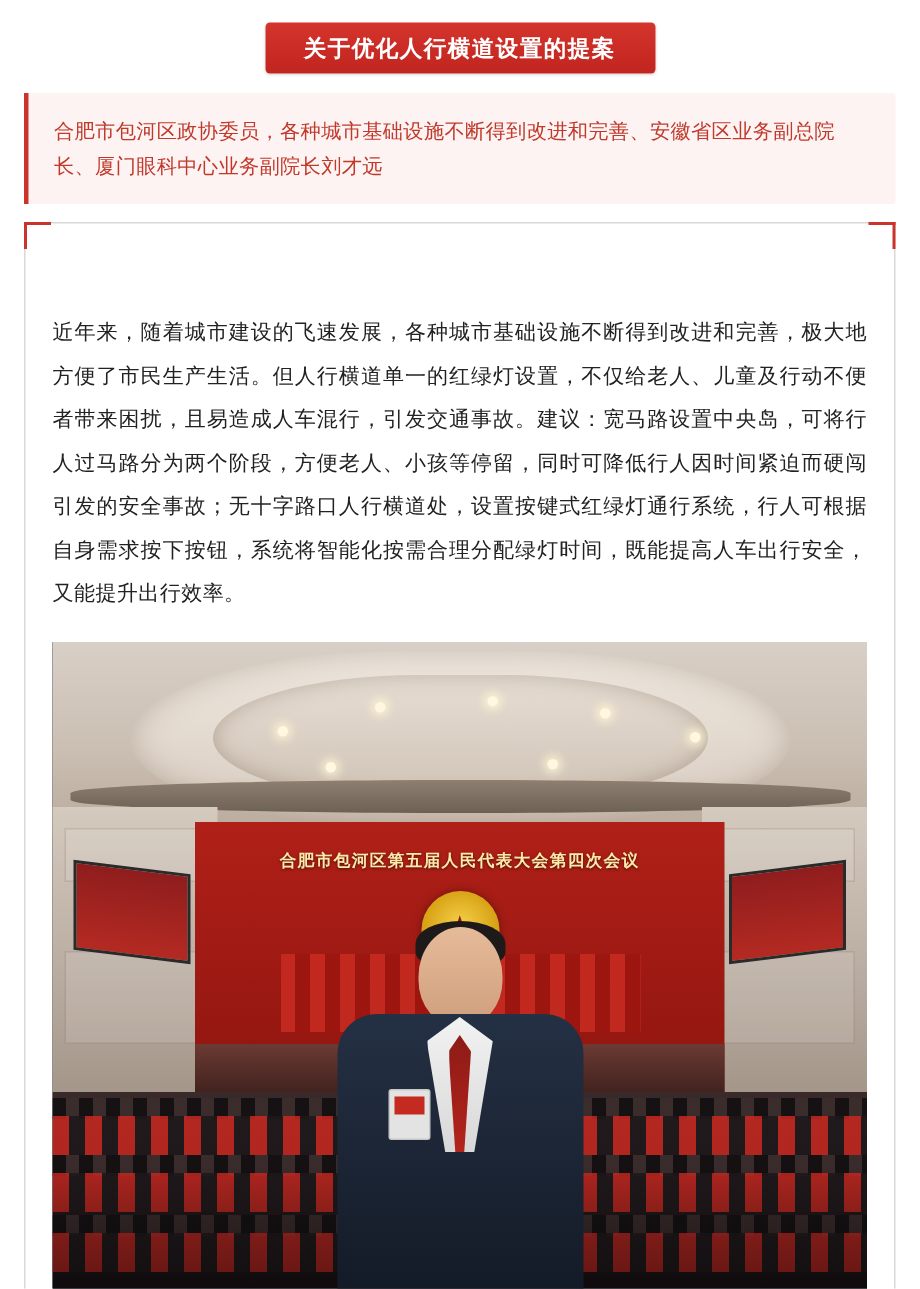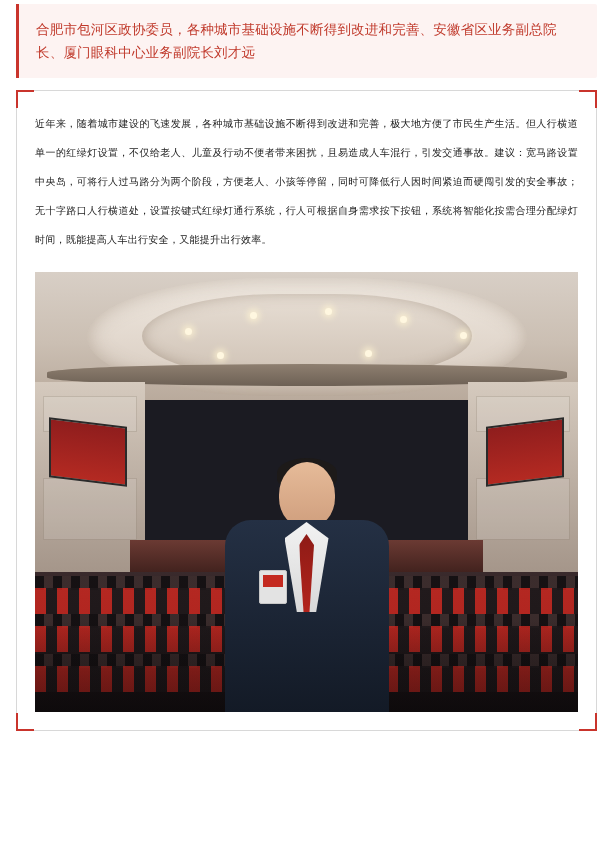--- a/index.html
+++ b/index.html
@@ -106,26 +106,27 @@
     border-color: #c9342c;
     border-style: solid;
     border-width: 0;
   }
   .corner.tl { top: -1px; left: -1px; border-top-width: 2px; border-left-width: 2px; }
   .corner.tr { top: -1px; right: -1px; border-top-width: 2px; border-right-width: 2px; }
   .corner.bl { bottom: -1px; left: -1px; border-bottom-width: 2px; border-left-width: 2px; }
   .corner.br { bottom: -1px; right: -1px; border-bottom-width: 2px; border-right-width: 2px; }
 
   .body-text {
-    font-size: 10px;
+    font-size: 14px;
     line-height: 29px;
     color: #222222;
     text-align: justify;
     letter-spacing: 0.3px;
     text-indent: 0;
+    margin-top: 40px;
   }
 
   
   .photo-wrap {
     margin-top: 18px;
     width: 100%;
     height: 440px;
     position: relative;
     overflow: hidden;
     background: #1b1b22;
@@ -358,20 +359,29 @@
     left: 0; right: 0; bottom: 0;
     height: 92px;
     background: linear-gradient(180deg, rgba(10,8,9,0) 0%, rgba(10,8,9,0.25) 40%, rgba(8,6,7,0.5) 100%);
   }
 </style>
 </head>
 <body>
 
 <div class="page">
 
+  <div class="title-banner">
+
+    <div class="ribbon">
+      <span class="ribbon-tail left"></span>
+      <span class="ribbon-tail right"></span>
+      <span class="ribbon-title">关于优化人行横道设置的提案</span>
+    </div>
+
+  </div>
 
   <div class="author-box">
     <div class="author-text">合肥市包河区政协委员，各种城市基础设施不断得到改进和完善、安徽省区业务副总院长、厦门眼科中心业务副院长刘才远</div>
   </div>
 
   <div class="body-box">
     <span class="corner tl"></span>
     <span class="corner tr"></span>
     <span class="corner bl"></span>
     <span class="corner br"></span>
@@ -397,20 +407,25 @@
           <span class="wall-panel" style="left:8px; top:96px; width:92px; height:60px;"></span>
         </div>
         <div class="wall-right">
           <span class="wall-panel" style="right:8px; top:14px; width:92px; height:34px;"></span>
           <span class="wall-panel" style="right:8px; top:96px; width:92px; height:60px;"></span>
         </div>
 
         <div class="screen screen-l"></div>
         <div class="screen screen-r"></div>
 
+        <div class="stage">
+          <div class="stage-banner">合肥市包河区第五届人民代表大会第四次会议</div>
+          <div class="emblem"></div>
+          <div class="stage-flags"></div>
+        </div>
 
         <div class="podium-row"></div>
 
         <div class="floor">
           <div class="head-row" style="top:4px;"></div>
           <div class="crowd-row" style="top:16px;"></div>
           <div class="head-row" style="top:42px;"></div>
           <div class="crowd-row" style="top:54px;"></div>
           <div class="head-row" style="top:82px;"></div>
           <div class="crowd-row" style="top:94px;"></div>

